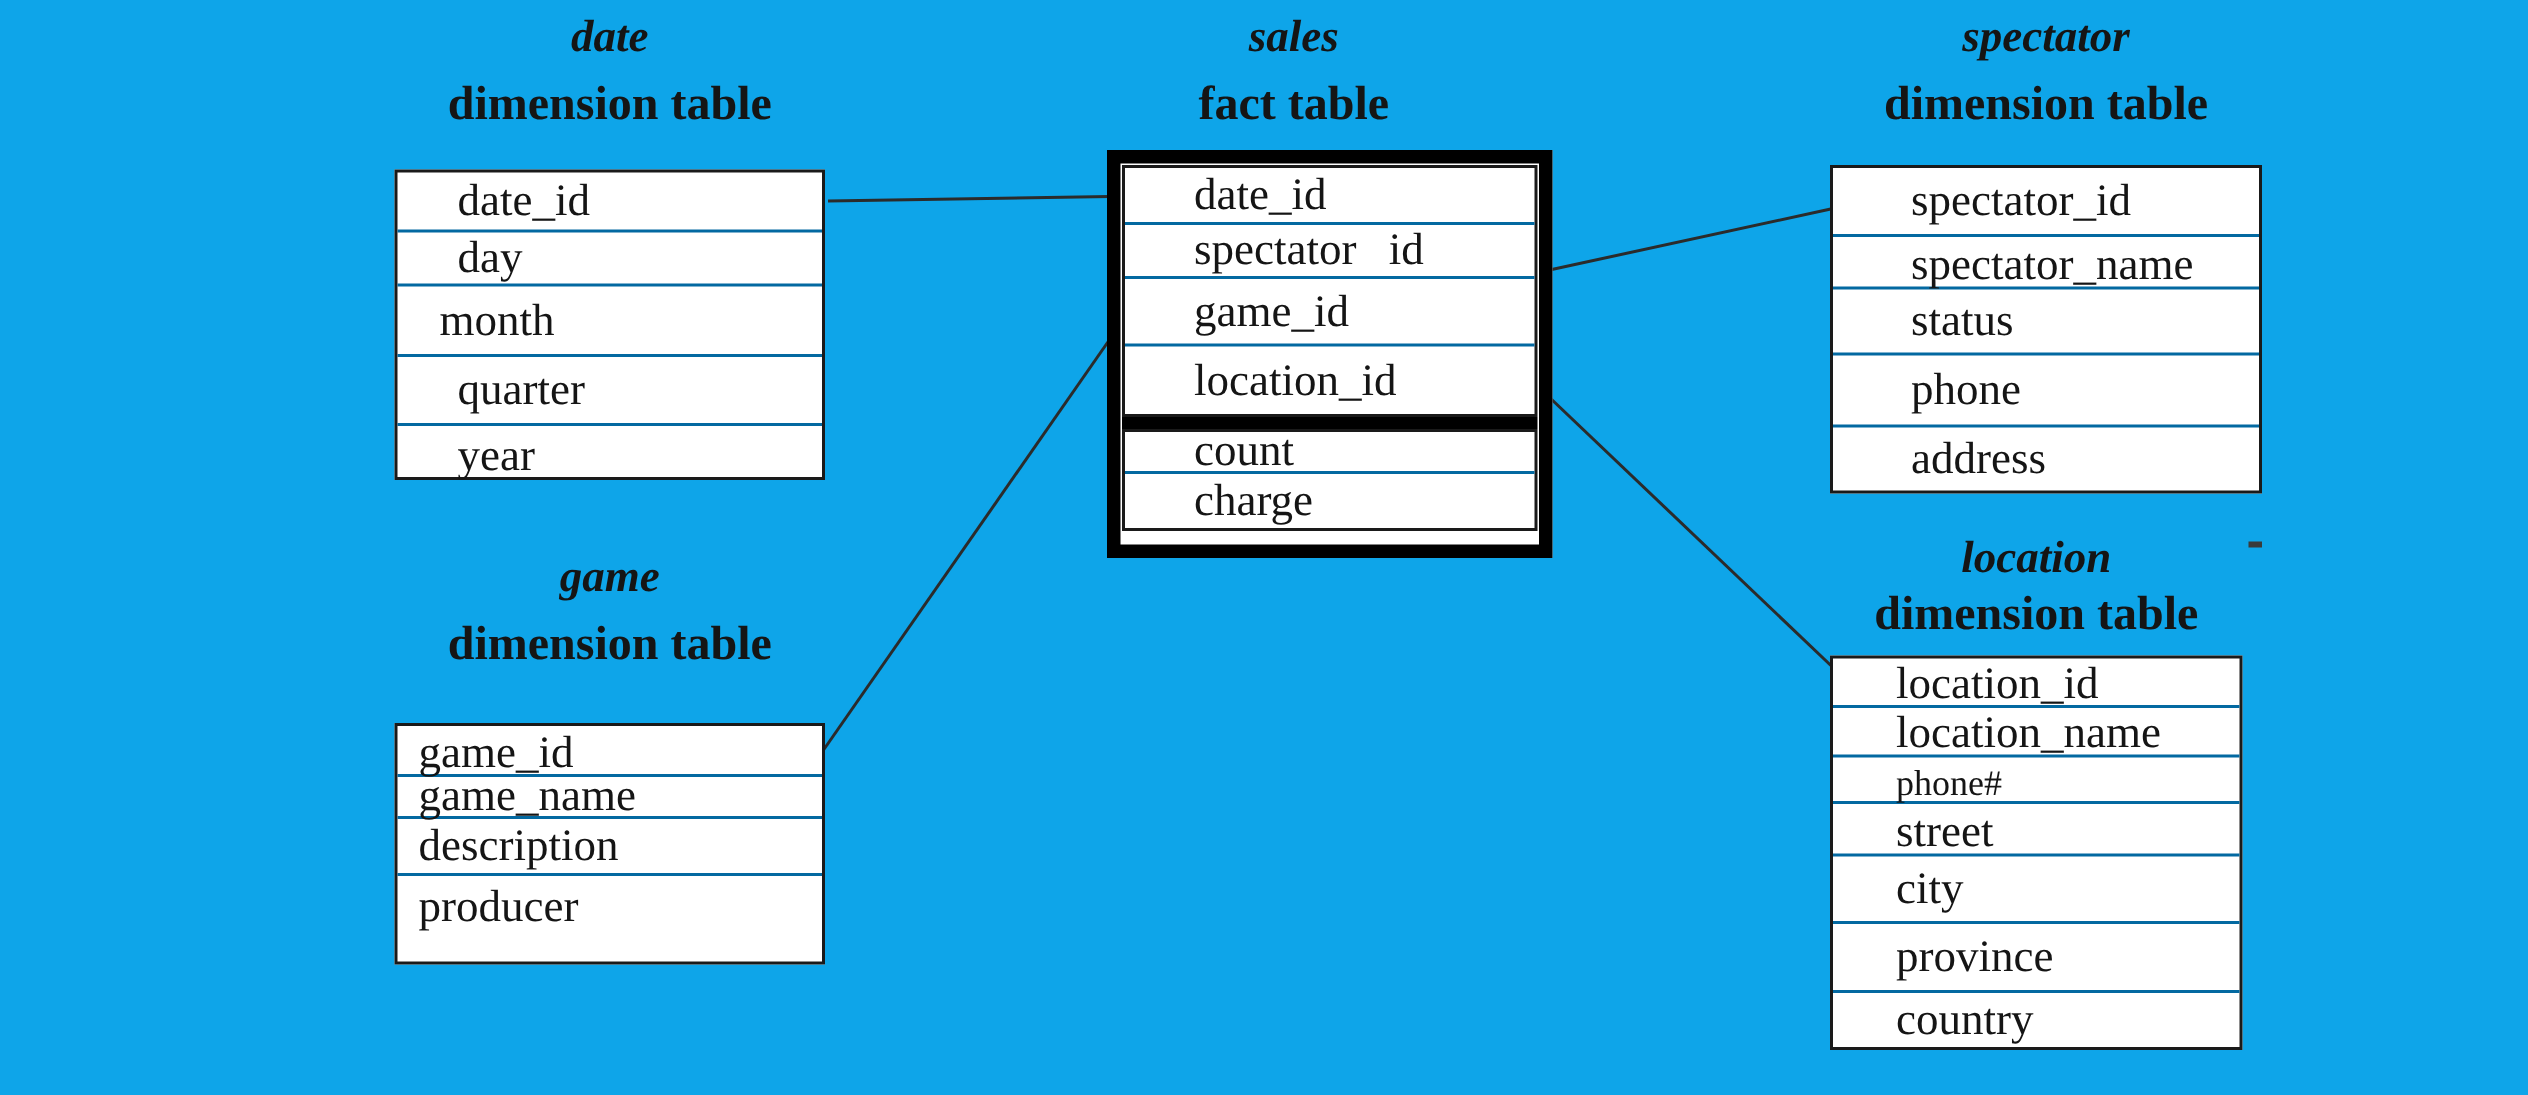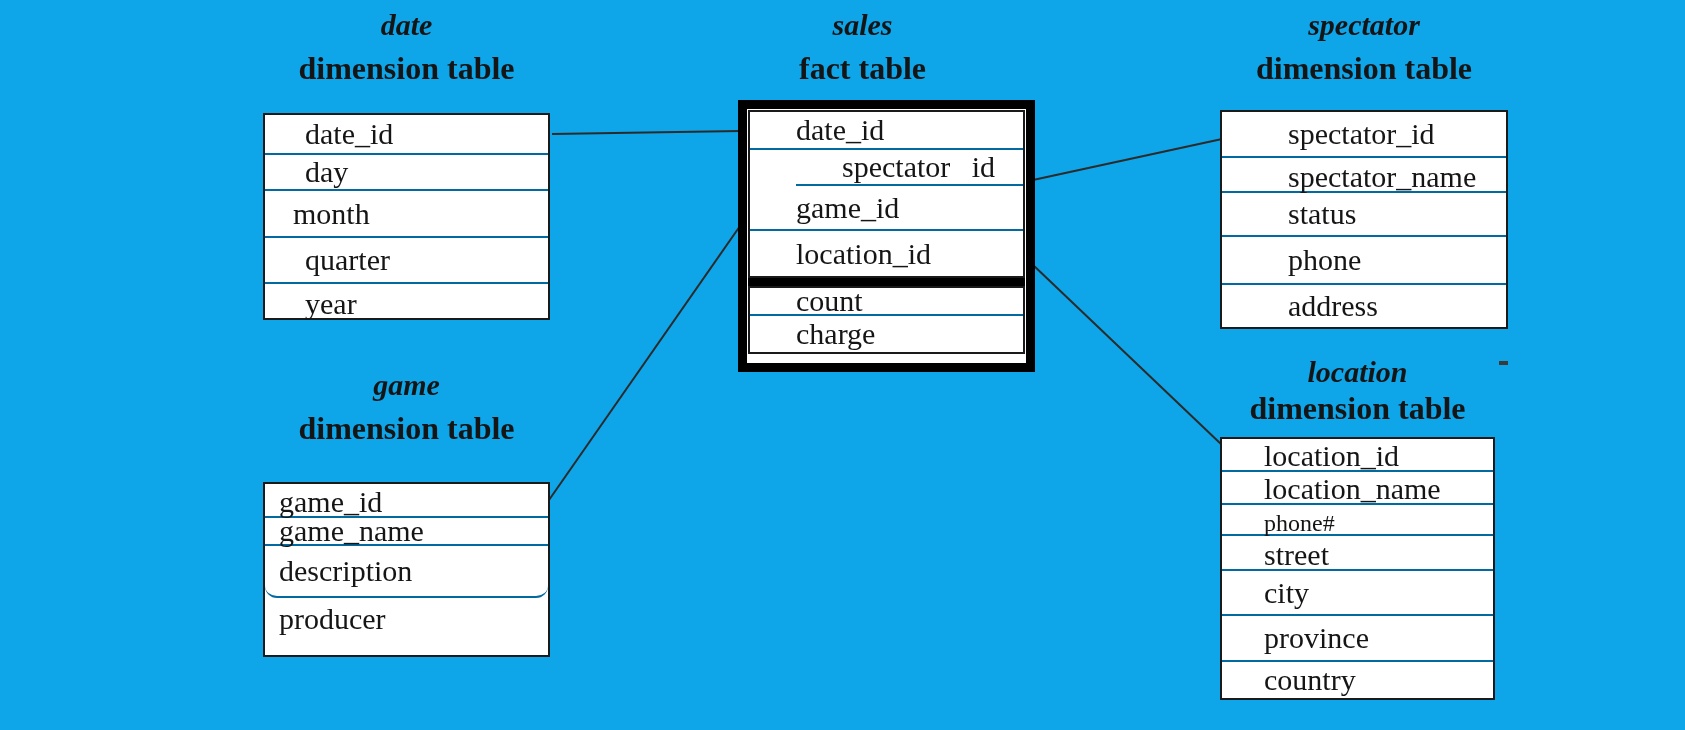--- a/index.html
+++ b/index.html
@@ -48,38 +48,38 @@
     font-size: 30px;
     display: flex;
     align-items: center;
     white-space: nowrap;
     overflow: visible;
   }
   .row:last-child { border-bottom: none; }
   .row.low { align-items: flex-end; line-height: 0.92; text-align: center; }
   .row.small { font-size: 24px; }
   .pl-date .row { padding-left: 40px; }
-  .pl-spec .row { padding-left: 66px; }
+  .pl-spec .row { padding-left: 52px; }
   .pl-game .row { padding-left: 14px; }
   .pl-loc  .row { padding-left: 42px; }
 
   
   .fact {
     position: absolute;
     box-sizing: border-box;
     border: 9px solid #000000;
     background: #ffffff;
     padding: 1px;
   }
   .fact-sec {
     border: 2px solid #1a1a1a;
     box-sizing: content-box;
   }
   .fact .row { padding-left: 46px; }
-  .fact .row.wide-gap { word-spacing: 14px; margin-left: 46px; }
+  .fact .row.wide-gap { word-spacing: 14px; }
   .fact-divider {
     height: 8px;
     background: #000000;
   }
 
   
   #links {
     position: absolute;
     left: 0; top: 0;
     width: 1685px; height: 730px;
@@ -154,21 +154,21 @@
     <div class="row" style="height:42px;">address</div>
   </div>
 
   <div class="ttl" style="left:263px; top:368px; width:287px;">
     <div class="t-name">game</div>
     <div class="t-sub">dimension table</div>
   </div>
   <div class="dim pl-game" style="left:263px; top:482px; width:283px;">
     <div class="row low" style="height:34px;">game_id</div>
     <div class="row" style="height:28px;">game_name</div>
-    <div class="row" style="height:52px;border-radius:12px;">description</div>
+    <div class="row" style="height:38px;">description</div>
     <div class="row" style="height:57px; align-items:flex-start; padding-top:4px;">producer</div>
   </div>
 
   <div class="ttl tight" style="left:1220px; top:355px; width:275px;">
     <div class="t-name">location</div>
     <div class="t-sub">dimension table</div>
   </div>
   <div class="dim pl-loc" style="left:1220px; top:437px; width:271px;">
     <div class="row low" style="height:33px;">location_id</div>
     <div class="row low" style="height:33px;">location_name</div>

